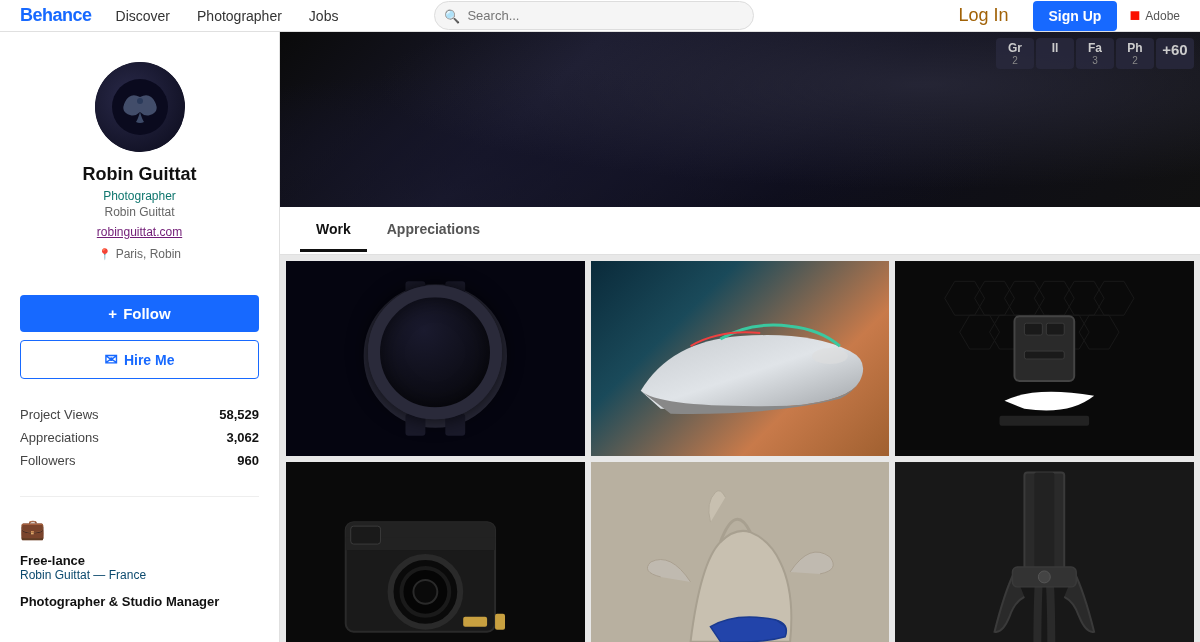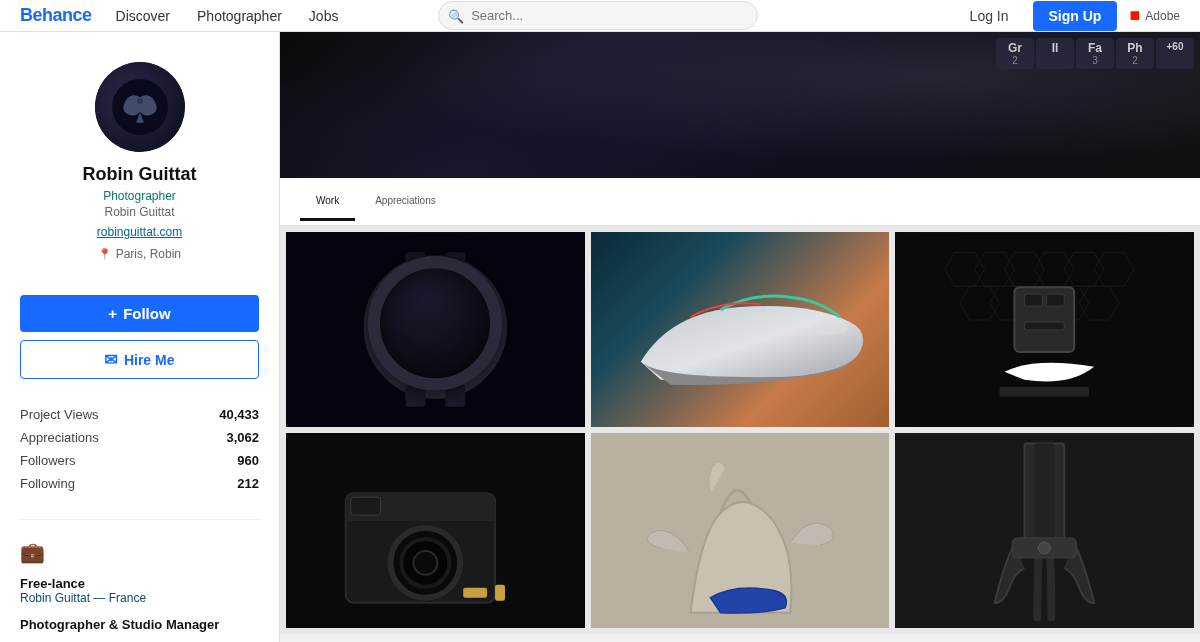--- a/index.html
+++ b/index.html
@@ -22,21 +22,21 @@
     .navbar-search input {
       width: 100%; padding: 6px 12px 6px 32px;
       border: 1px solid #ddd; border-radius: 20px;
       font-size: 13px; outline: none; background: #f5f5f5;
     }
     .navbar-search .search-icon-wrap {
       position: absolute; left: 10px; top: 50%; transform: translateY(-50%);
       color: #888; font-size: 13px;
     }
     .navbar-right { display: flex; align-items: center; gap: 12px; margin-left: auto; }
-    .btn-login { font-size: 14px; color: #404040; cursor: pointer; padding: 6px 12px; }
+    .btn-login { font-size: 18px; color: #a16207; cursor: pointer; padding: 6px 12px; }
     .btn-signup {
       background: #1769ff; color: #fff; border: none; border-radius: 4px;
       padding: 7px 16px; font-size: 14px; cursor: pointer; font-weight: 600;
     }
     .adobe-logo { display: flex; align-items: center; gap: 5px; font-size: 12px; color: #555; }
     .adobe-icon { color: #fa0f00; font-size: 18px; font-weight: 700; }
 
     
     .main-wrapper { display: flex; position: relative; }
 
@@ -57,21 +57,21 @@
     }
     .avatar-inner {
       width: 90px; height: 90px; border-radius: 50%;
       background: radial-gradient(circle at 40% 40%, #2a2a4a, #0a0a1a);
       display: flex; align-items: center; justify-content: center;
       font-size: 32px; color: #7a8ab0;
     }
     .profile-name { font-size: 18px; font-weight: 700; color: #111; margin-bottom: 4px; }
     .profile-title { font-size: 12px; color: #0f766e; margin-bottom: 2px; }
     .profile-subtitle { font-size: 12px; color: #666; margin-bottom: 4px; }
-    .profile-website { font-size: 12px; color: #0369a1; text-decoration: underline; cursor: pointer; }
+    .profile-website { font-size: 12px; color: #701a75; text-decoration: underline; cursor: pointer; }
     .profile-location { font-size: 12px; color: #666; margin-top: 8px; display: flex; align-items: center; justify-content: center; gap: 4px; }
     .location-icon { font-size: 11px; }
 
     .btn-follow {
       display: flex; align-items: center; justify-content: center; gap: 6px;
       width: calc(100% - 40px); margin: 14px 20px 8px;
       background: #1769ff; color: #fff; border: none; border-radius: 4px;
       padding: 10px; font-size: 15px; font-weight: 600; cursor: pointer;
     }
     .btn-hire {
@@ -93,21 +93,21 @@
     .work-title-icon { font-size: 20px; color: #444; margin-bottom: 10px; }
     .work-item { margin-bottom: 12px; margin-top: 12px; }
     .work-item-title { font-size: 13px; font-weight: 700; color: #111; }
     .work-item-sub { font-size: 12px; color: #0c4a6e; }
 
     
     .content-area { flex: 1; position: relative; }
 
     
     .cover-image {
-      width: 100%; height: 146px;
+      width: 100%; height: 175px;
       background: linear-gradient(135deg, #0a0a0a 0%, #1a1a2e 30%, #0d0d1a 60%, #111 100%);
       position: relative; overflow: hidden;
     }
     .cover-decorative {
       position: absolute; inset: 0;
       background: 
         radial-gradient(ellipse at 70% 30%, rgba(60,60,80,0.5) 0%, transparent 60%),
         radial-gradient(ellipse at 30% 70%, rgba(20,20,40,0.8) 0%, transparent 50%);
     }
     
@@ -122,21 +122,21 @@
     .skill-badge .badge-abbr { font-weight: 700; font-size: 12px; color: #ccc; }
     .skill-badge .badge-num { font-size: 10px; color: #888; }
 
     
     .tabs-bar {
       display: flex; align-items: center; padding: 0 20px;
       background: #fff; border-bottom: 1px solid #e0e0e0;
       height: 48px; gap: 4px;
     }
     .tab {
-      padding: 12px 16px; font-size: 10px; font-weight: 400;
+      padding: 12px 16px; font-size: 14px; font-weight: 700;
       cursor: pointer; border-bottom: 3px solid transparent;
       color: #555;
     }
     .tab.active { border-bottom-color: #111; color: #111; }
 
     
     .work-grid {
       display: grid; grid-template-columns: repeat(3, 1fr);
       gap: 6px; padding: 6px;
       background: #e8e8e8;
@@ -216,33 +216,29 @@
       <span>Follow</span>
     </button>
     <button class="btn-hire">
       <span class="hire-icon">✉</span>
       <span>Hire Me</span>
     </button>
 
     <div class="stats">
       <div class="stat-row">
         <span class="stat-label">Project Views</span>
-        <span class="stat-value">40,433</span>
+        <span class="stat-value">58,529</span>
       </div>
       <div class="stat-row">
         <span class="stat-label">Appreciations</span>
         <span class="stat-value">3,062</span>
       </div>
       <div class="stat-row">
         <span class="stat-label">Followers</span>
         <span class="stat-value">960</span>
-      </div>
-      <div class="stat-row">
-        <span class="stat-label">Following</span>
-        <span class="stat-value">212</span>
       </div>
     </div>
 
     <hr class="section-divider">
 
     <div class="work-history">
       <div class="work-title-icon">💼</div>
       <div class="work-item">
         <div class="work-item-title">Free-lance</div>
         <div class="work-item-sub">Robin Guittat — France</div>
@@ -270,21 +266,21 @@
         </div>
         <div class="skill-badge">
           <div class="badge-abbr">Fa</div>
           <div class="badge-num">3</div>
         </div>
         <div class="skill-badge">
           <div class="badge-abbr">Ph</div>
           <div class="badge-num">2</div>
         </div>
         <div class="skill-badge">
-          <div class="badge-abbr" style="font-size:10px">+60</div>
+          <div class="badge-abbr" style="font-size:15px">+60</div>
         </div>
       </div>
     </div>
 
     <div class="tabs-bar">
       <div class="tab active">Work</div>
       <div class="tab">Appreciations</div>
     </div>
 
     <div class="work-grid">

